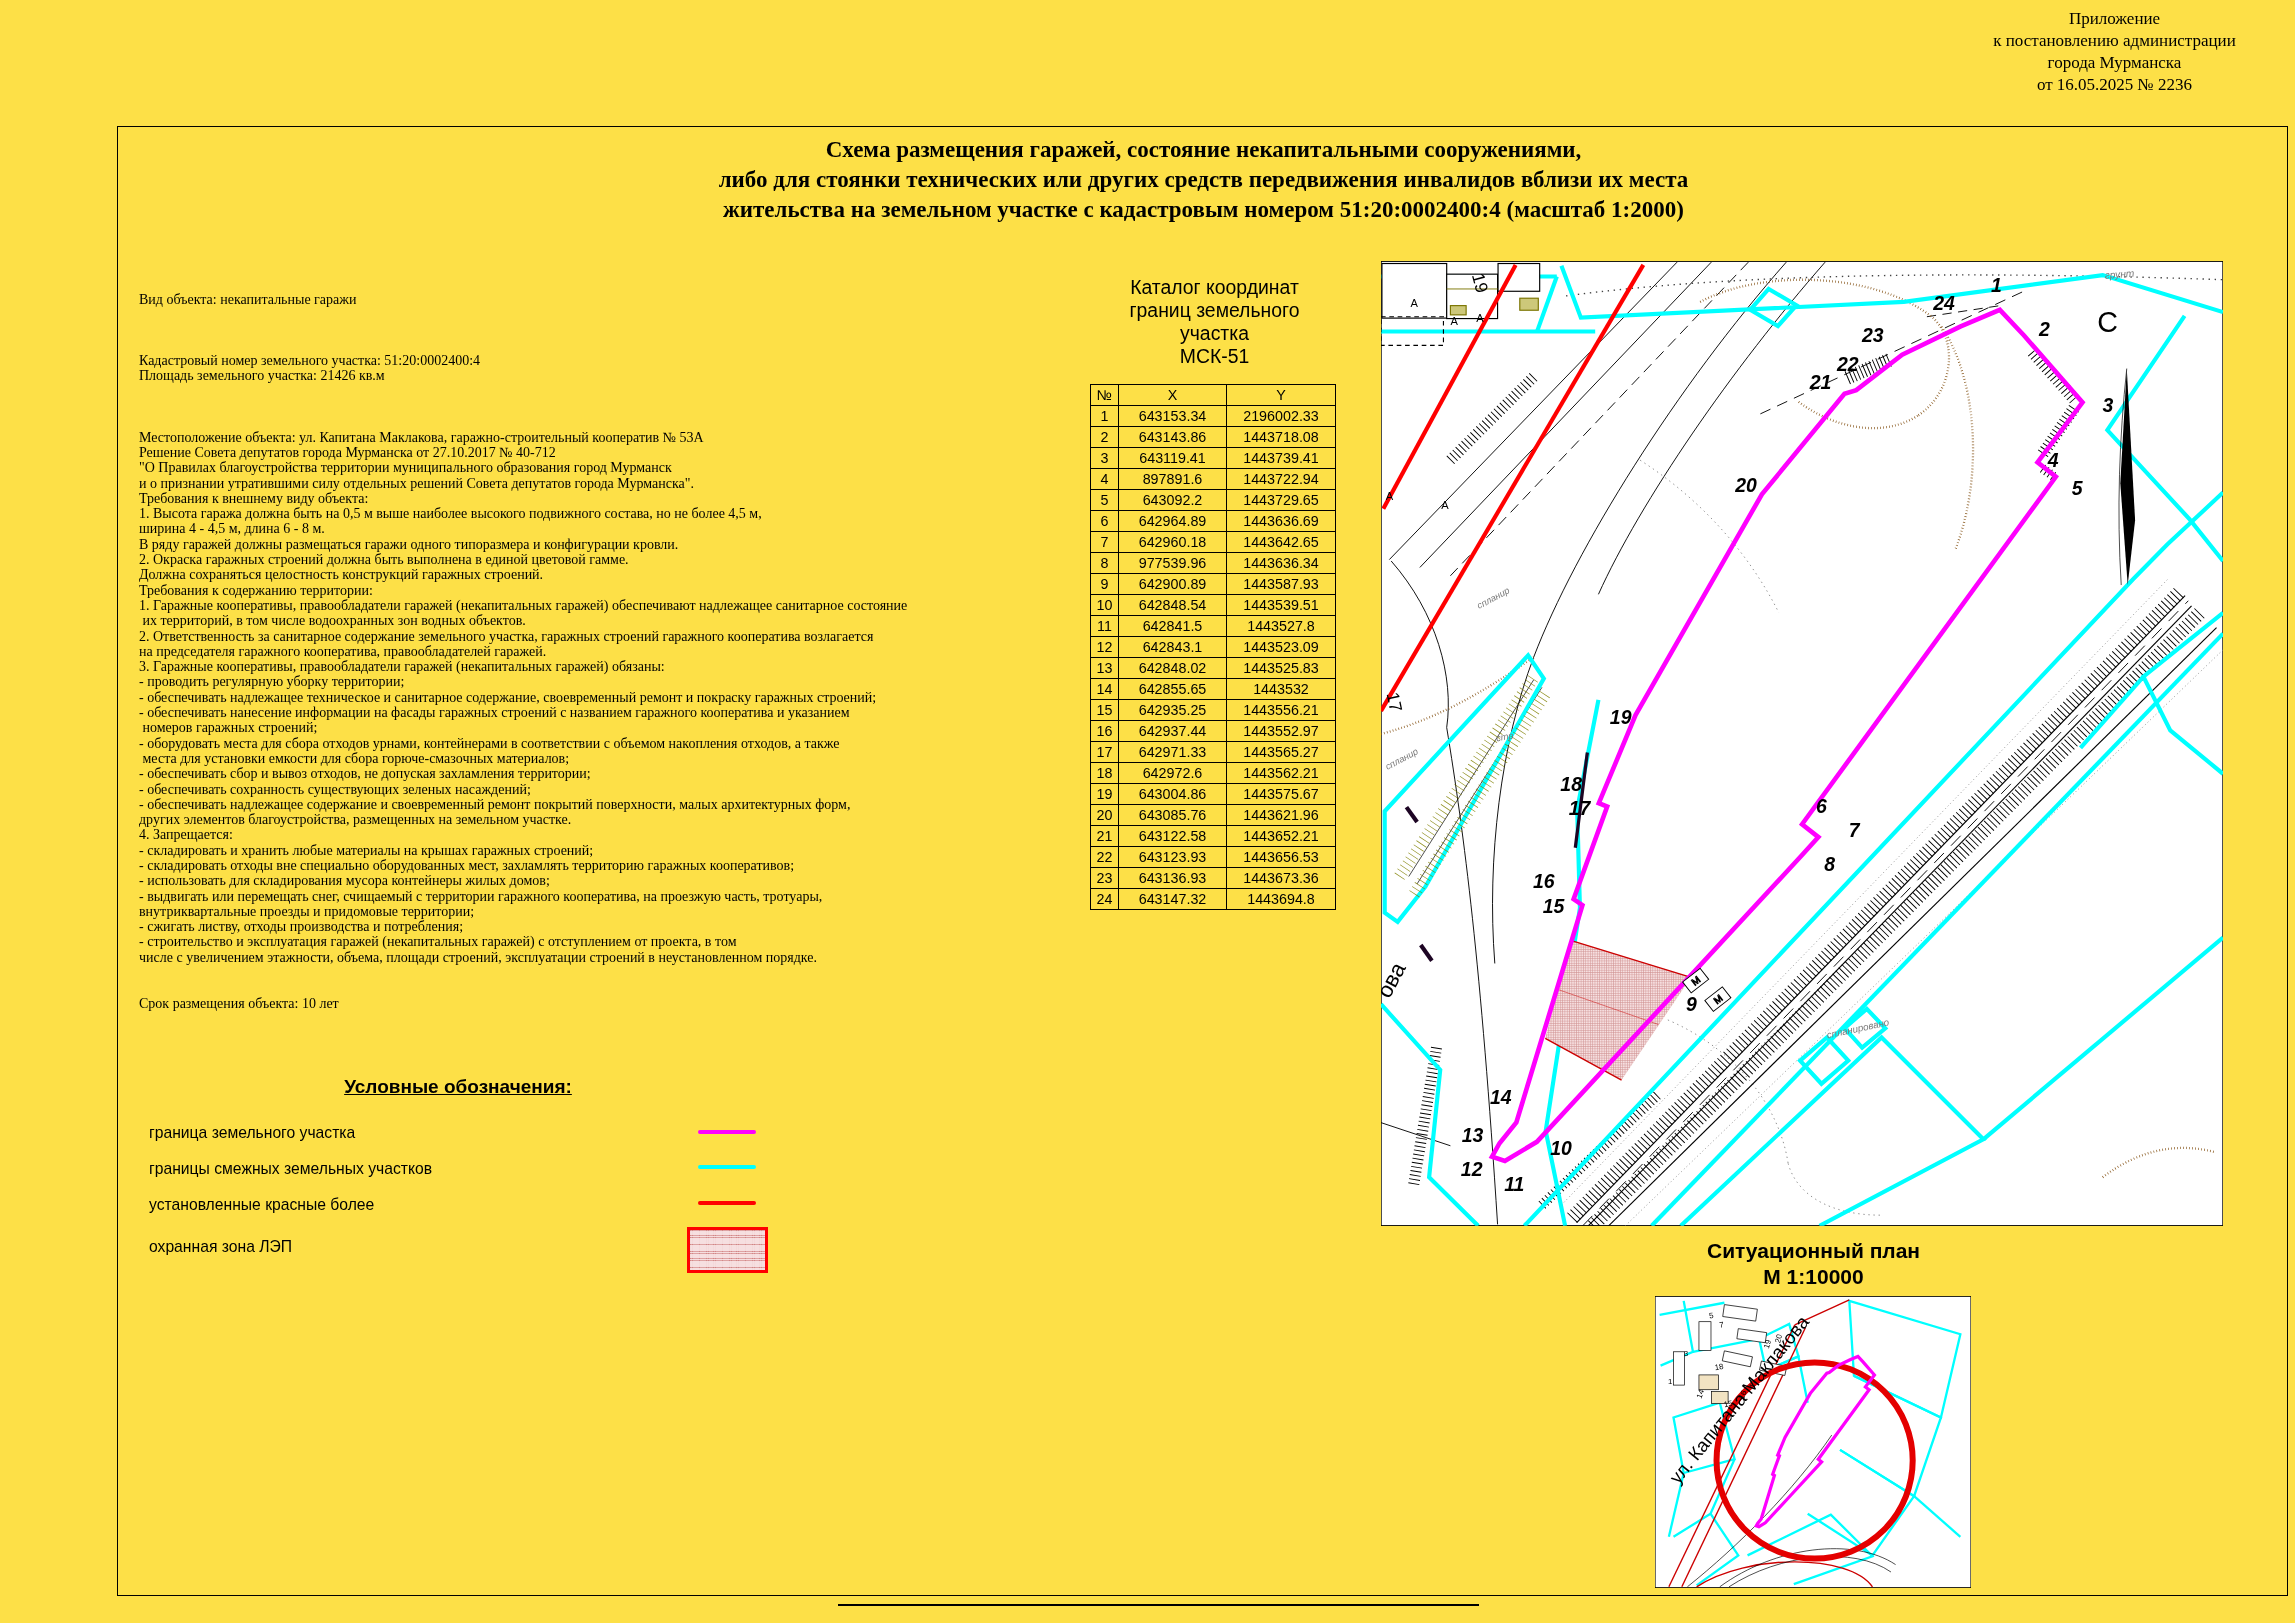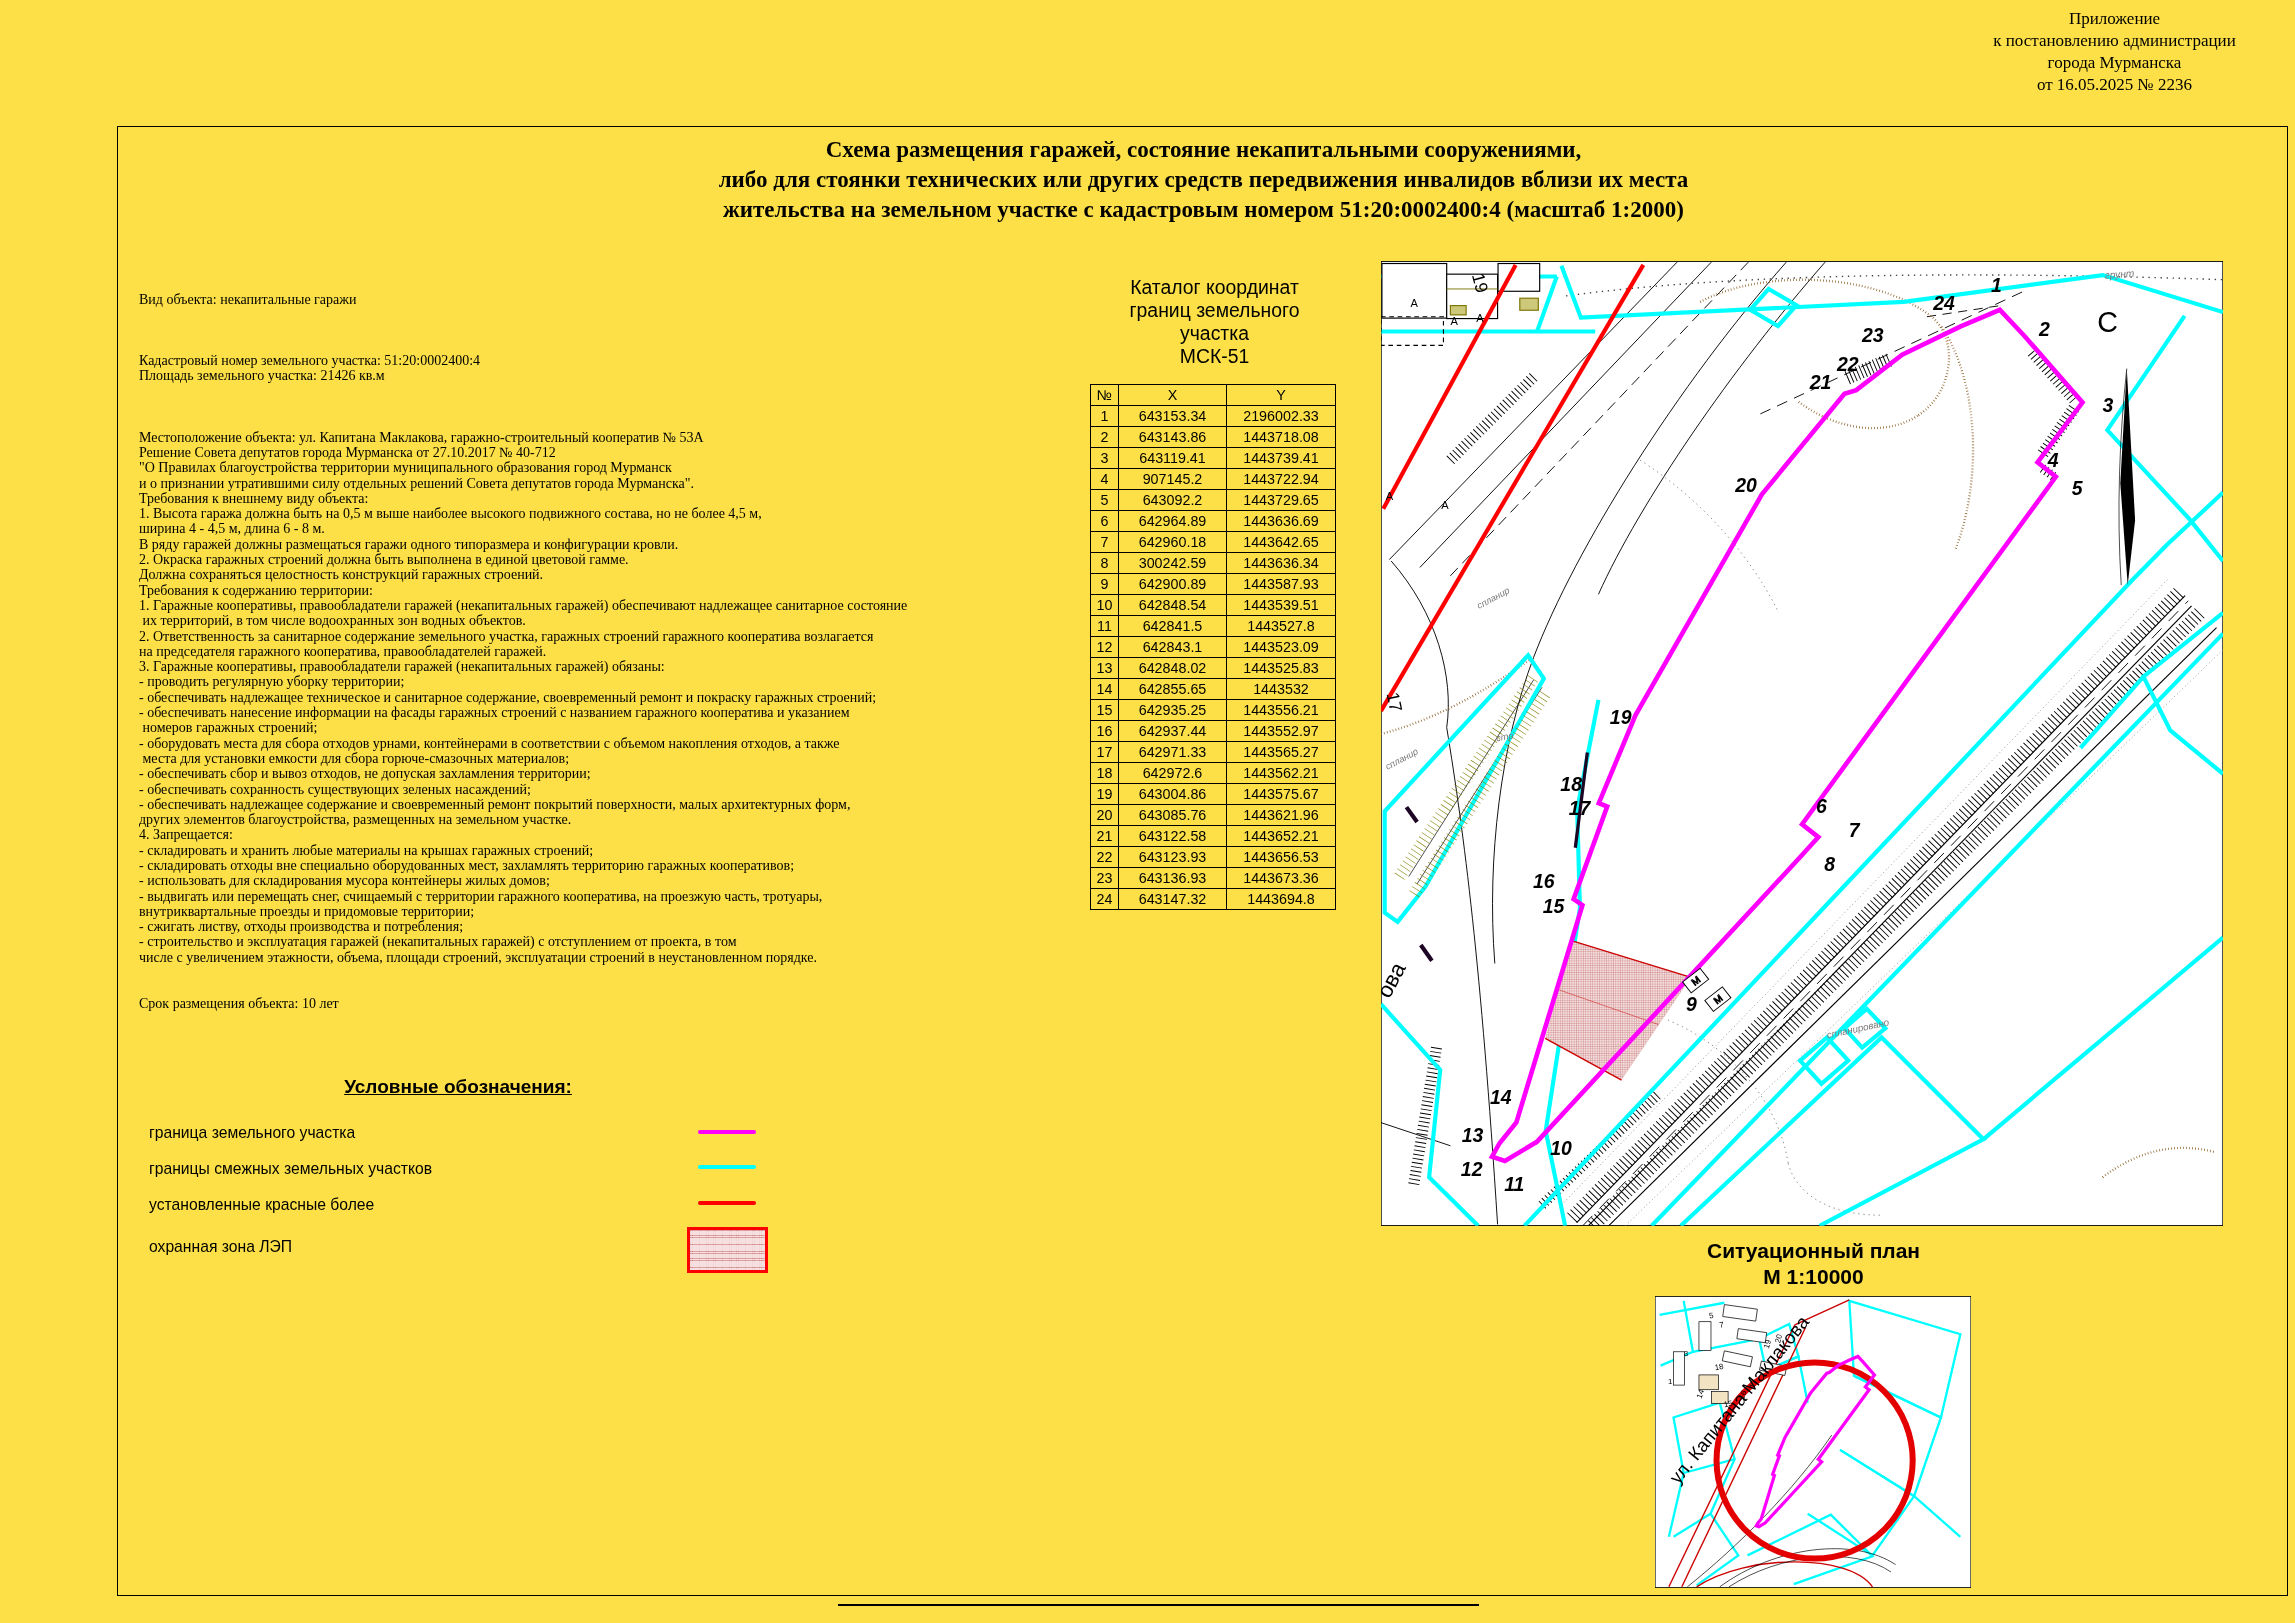--- a/index.html
+++ b/index.html
@@ -101,41 +101,41 @@
           <td>643143.86</td>
           <td>1443718.08</td>
         </tr>
         <tr>
           <td>3</td>
           <td>643119.41</td>
           <td>1443739.41</td>
         </tr>
         <tr>
           <td>4</td>
-          <td>907145.2</td>
+          <td>897891.6</td>
           <td>1443722.94</td>
         </tr>
         <tr>
           <td>5</td>
           <td>643092.2</td>
           <td>1443729.65</td>
         </tr>
         <tr>
           <td>6</td>
           <td>642964.89</td>
           <td>1443636.69</td>
         </tr>
         <tr>
           <td>7</td>
           <td>642960.18</td>
           <td>1443642.65</td>
         </tr>
         <tr>
           <td>8</td>
-          <td>300242.59</td>
+          <td>977539.96</td>
           <td>1443636.34</td>
         </tr>
         <tr>
           <td>9</td>
           <td>642900.89</td>
           <td>1443587.93</td>
         </tr>
         <tr>
           <td>10</td>
           <td>642848.54</td>

